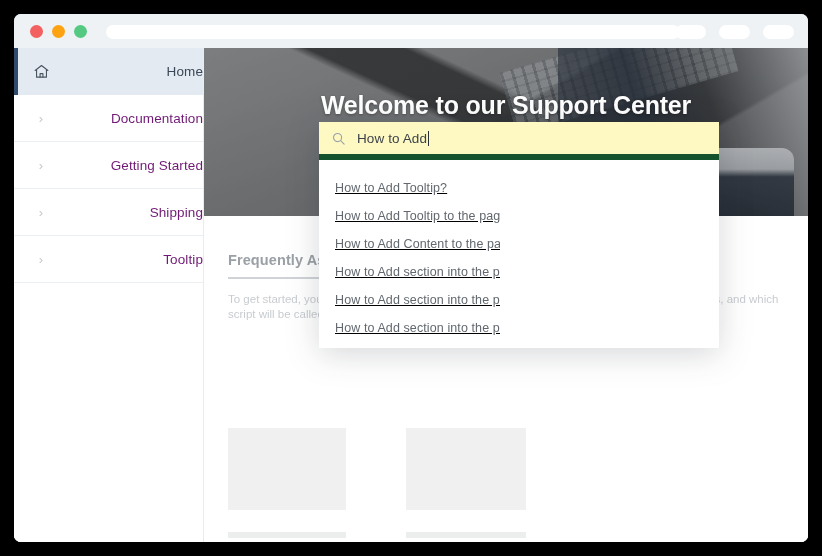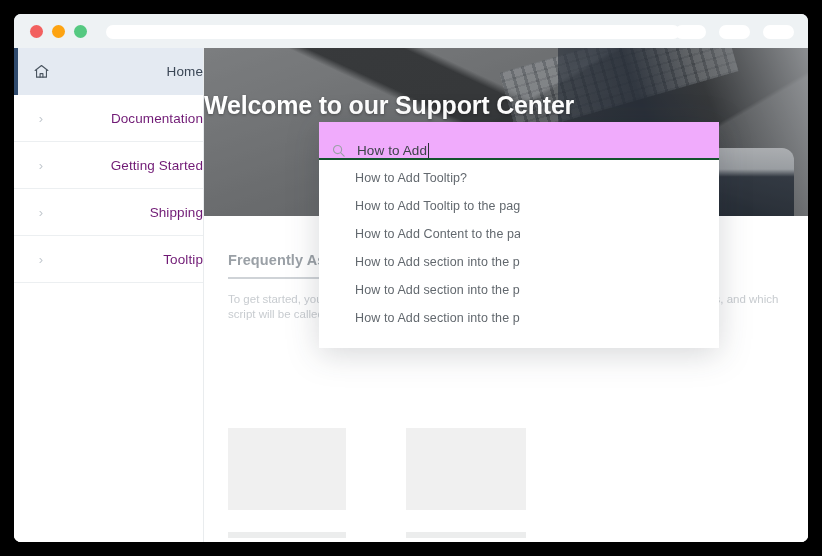--- a/index.html
+++ b/index.html
@@ -204,21 +204,21 @@
   }
   .hero-overlay {
     position: absolute;
     inset: 0;
     background: rgba(50,56,64,0.30);
   }
   .hero-title {
     position: absolute;
     left: 0; right: 0;
     top: 26px;
-    text-align: left;
+    text-align: center;
     font-size: 25px;
     font-weight: bold;
     color: #ffffff;
     letter-spacing: -0.2px;
     text-shadow: 0 1px 3px rgba(0,0,0,0.35);
   }
 
   
   .faq {
     position: absolute;
@@ -278,24 +278,24 @@
     left: 305px;
     top: 108px;
     width: 400px;
     z-index: 40;
     filter: drop-shadow(0 6px 16px rgba(30,35,45,0.18));
   }
   .search-box {
     position: relative;
     width: 400px;
     height: 38px;
-    background: #f0abfc;
-    display: flex;
-    align-items: flex-end;
-    border-bottom: 2px solid #14532d;
+    background: #fef9c3;
+    display: flex;
+    align-items: center;
+    border-bottom: 6px solid #14532d;
     box-sizing: border-box;
   }
   .search-icon {
     width: 38px;
     display: flex;
     align-items: center;
     justify-content: center;
     flex: 0 0 38px;
   }
   .search-value {
@@ -320,23 +320,24 @@
     box-sizing: border-box;
   }
   .sug-clip {
     width: 165px;      
     overflow: hidden;
     white-space: nowrap;
   }
   .sug {
     height: 28px;
     display: flex;
-    align-items: flex-start;
-    padding-left: 36px;
+    align-items: flex-end;
+    padding-left: 16px;
     cursor: pointer;
+    text-decoration: underline;
   }
   .sug-text {
     font-size: 12.5px;
     color: #62686e;
     letter-spacing: 0.1px;
   }
 </style>
 </head>
 <body>
 

